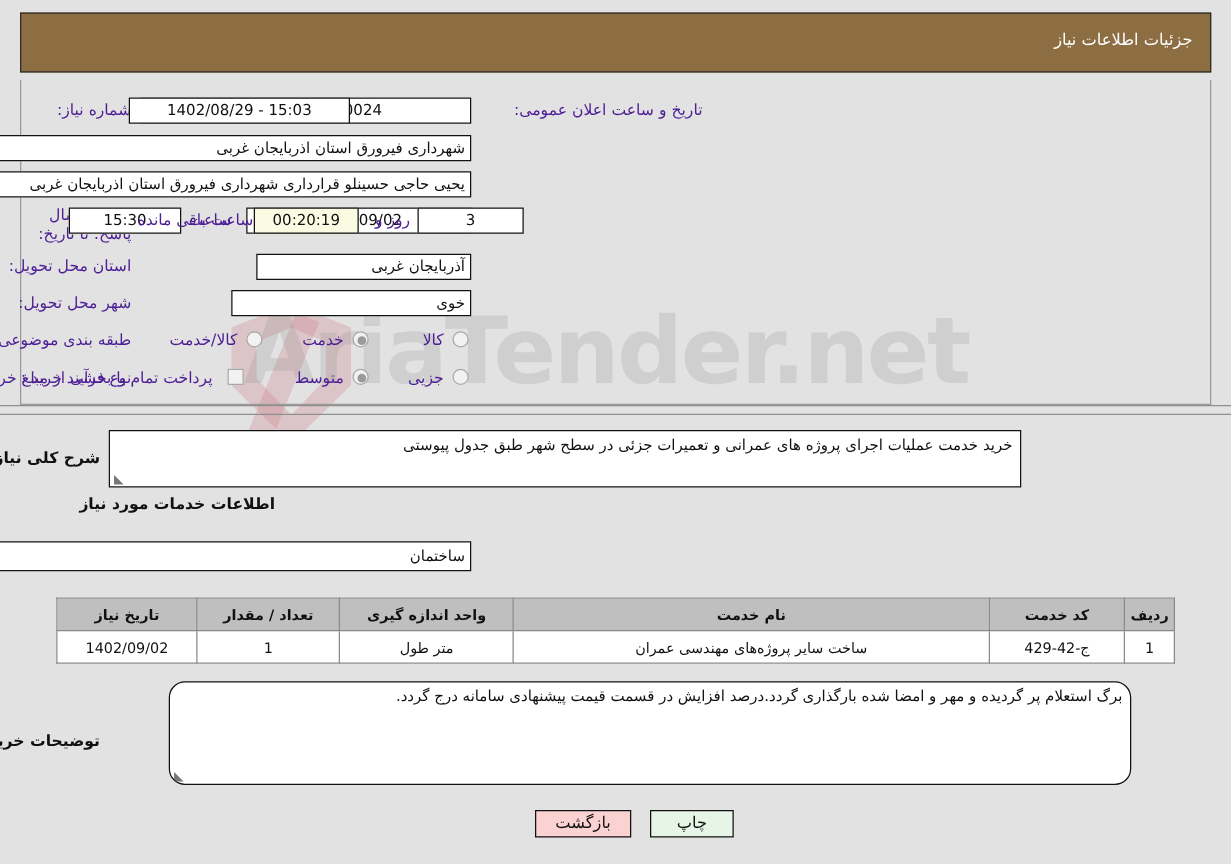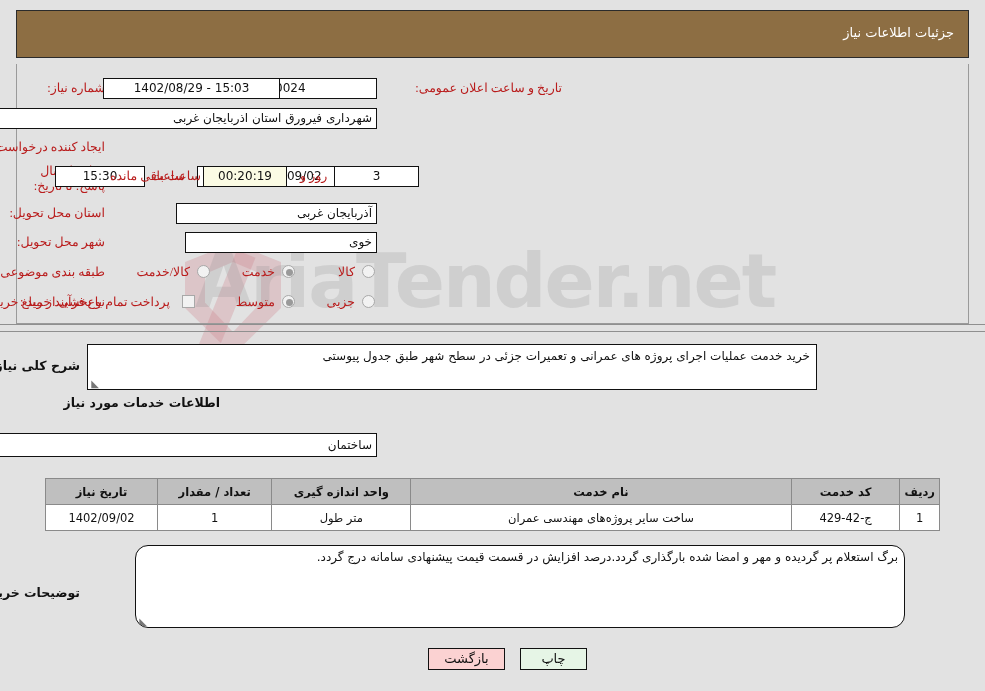--- a/index.html
+++ b/index.html
@@ -66,21 +66,21 @@
     position: absolute; left: 16px; top: 64px;
     width: 953px; height: 260px;
     border: 1px solid #9a9a9a;
     border-top: none;
     background: transparent;
     z-index: 1;
   }
 
   
   .abs { position: absolute; z-index: 3; }
-  .lbl { font-size: 12.5px; color: #b91c1c; white-space: nowrap; font-family: Liberation Serif, serif; }
+  .lbl { font-size: 12.5px; color: #4c1d95; white-space: nowrap; }
   .lbl-b { font-size: 12.5px; color: #111; font-weight: bold; white-space: nowrap; }
 
   .fld {
     position: absolute; z-index: 3;
     background: #ffffff;
     border: 1px solid #111;
     height: 21px;
     line-height: 19px;
     font-size: 12px;
     color: #111;
@@ -192,32 +192,33 @@
   <div class="abs lbl" style="right:880px; top:80px;">شماره نیاز:</div>
   <div class="fld center" style="right:608px; top:78px; width:265px;">1102005997000024</div>
 
   <div class="abs lbl" style="right:423px; top:80px;">تاریخ و ساعت اعلان عمومی:</div>
   <div class="fld center" style="right:705px; top:78px; width:177px; left:104px;">15:03 - 1402/08/29</div>
 
   <div class="abs lbl" style="right:880px; top:110px;">نام دستگاه خریدار:</div>
   <div class="fld" style="right:608px; top:108px; width:378px;">شهرداری فیرورق استان اذربایجان غربی</div>
 
   <div class="abs lbl" style="right:880px; top:139px;">ایجاد کننده درخواست:</div>
+  <div class="fld" style="right:608px; top:137px; width:378px;">یحیی حاجی حسینلو قرارداری شهرداری فیرورق استان اذربایجان غربی</div>
 
   <div class="abs lbl" style="right:880px; top:164px; width:92px; white-space:normal; line-height:15px;">مهلت ارسال پاسخ: تا تاریخ:</div>
   <div class="fld center" style="right:608px; top:166px; width:180px;">1402/09/02</div>
   <div class="abs lbl" style="right:800px; top:168px;">ساعت</div>
   <div class="fld center" style="right:840px; top:166px; width:90px; left:470px;">15:30</div>
   <div class="fld center" style="left:334px; top:166px; width:85px;">3</div>
   <div class="abs lbl" style="left:300px; top:168px;">روز و</div>
   <div class="fld timer" style="left:203px; top:166px; width:84px;">00:20:19</div>
   <div class="abs lbl" style="left:110px; top:168px;">ساعت باقی مانده</div>
 
   <div class="abs lbl" style="right:880px; top:205px;">استان محل تحویل:</div>
-  <div class="fld" style="right:608px; top:203px; width:201px;">آذربایجان غربی</div>
+  <div class="fld" style="right:608px; top:203px; width:172px;">آذربایجان غربی</div>
 
   <div class="abs lbl" style="right:880px; top:234px;">شهر محل تحویل:</div>
   <div class="fld" style="right:608px; top:232px; width:192px;">خوی</div>
 
   <div class="abs lbl" style="right:880px; top:264px;">طبقه بندی موضوعی:</div>
 
   <div class="radio" style="right:610px; top:265px;"></div>
   <div class="abs lbl" style="right:630px; top:264px;">کالا</div>
 
   <div class="radio on" style="right:690px; top:265px;"></div>

